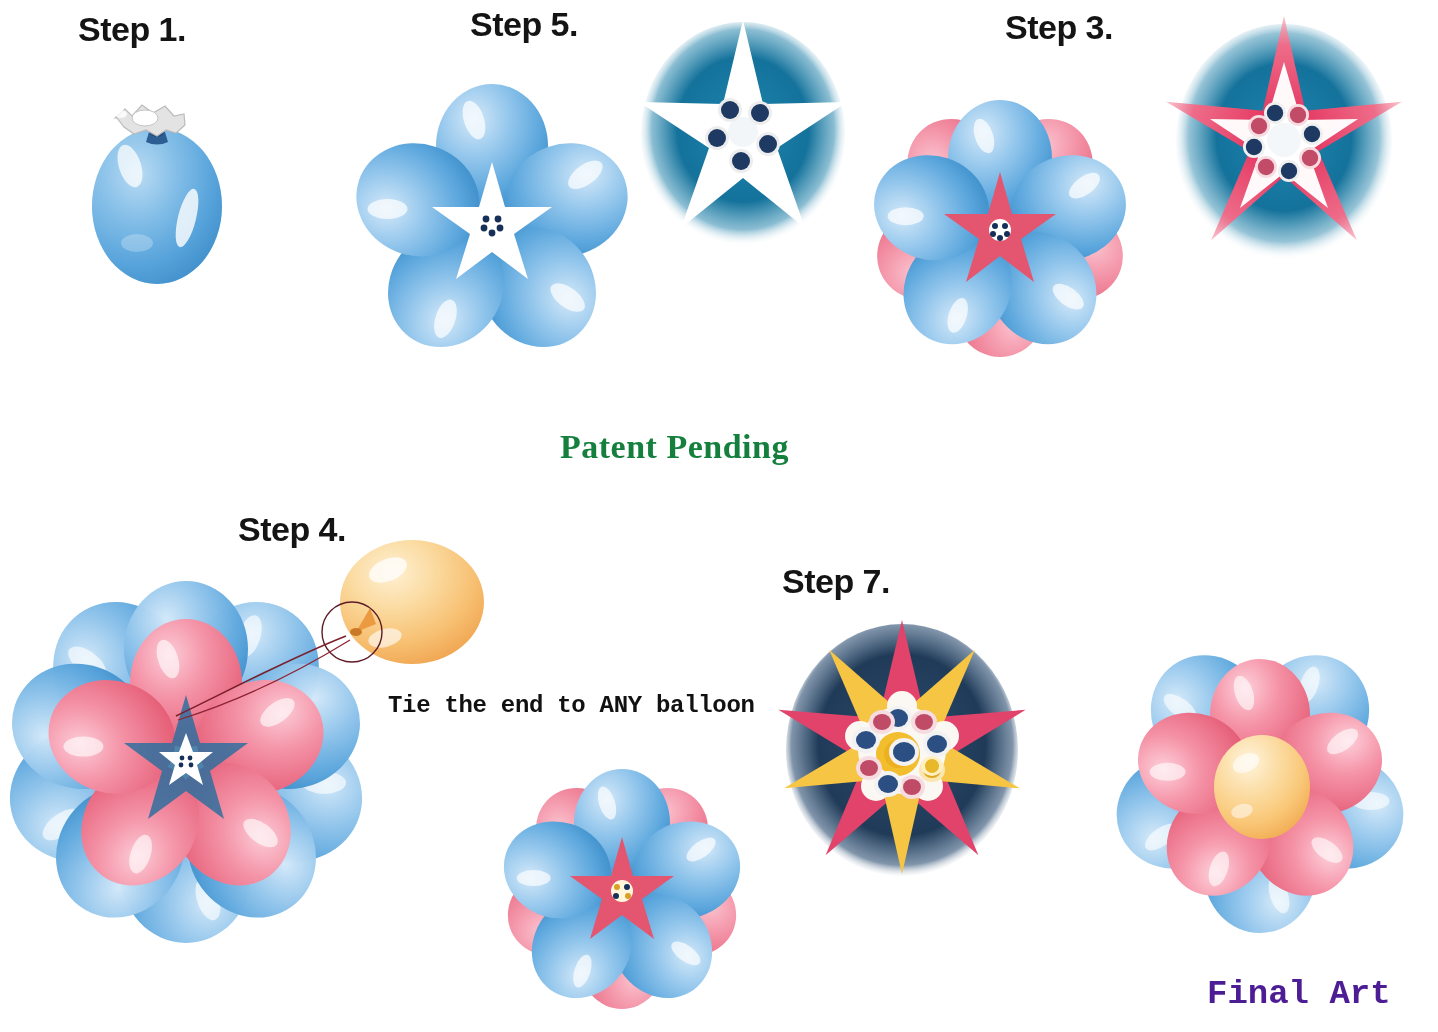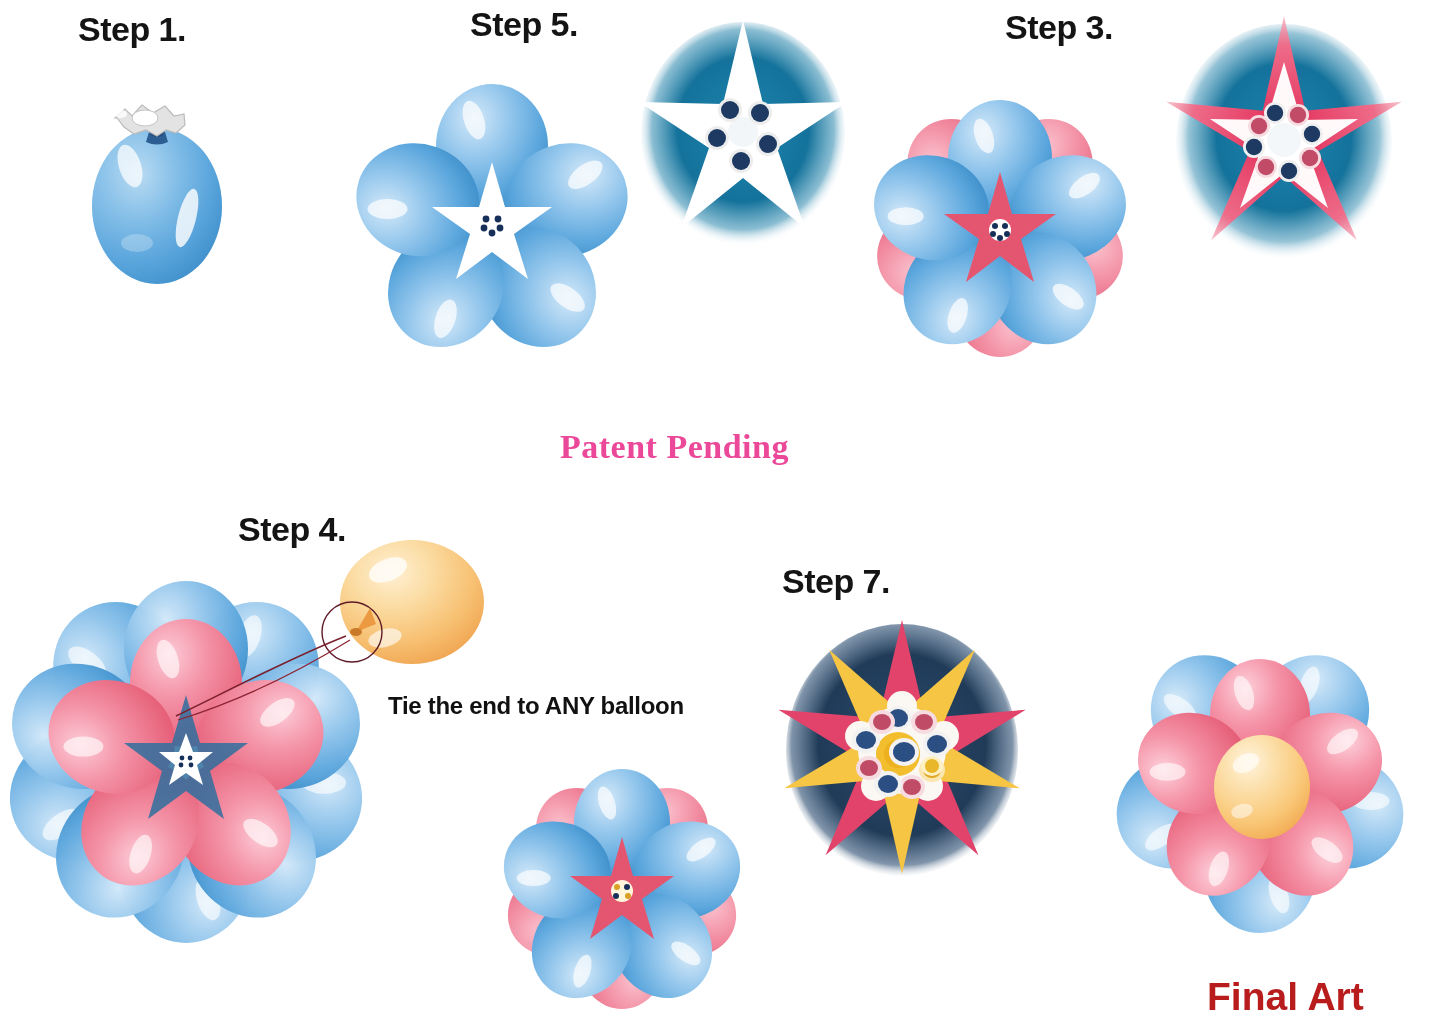--- a/index.html
+++ b/index.html
@@ -20,39 +20,39 @@
     font-size:34px;
     letter-spacing:-0.5px;
     color:#141414;
     white-space:nowrap;
   }
   .patent{
     position:absolute;
     font-family:"Liberation Serif", serif;
     font-weight:bold;
     font-size:34px;
-    color:#ec4899;
+    color:#15803d;
     white-space:nowrap;
     letter-spacing:0.5px;
   }
   .caption{
     position:absolute;
-    font-family:Liberation Sans, sans-serif;
+    font-family:Liberation Mono, monospace;
     font-weight:bold;
     font-size:24px;
     color:#111111;
     white-space:nowrap;
     letter-spacing:-0.3px;
   }
   .final-label{
     position:absolute;
-    font-family:Liberation Sans, sans-serif;
+    font-family:Liberation Mono, monospace;
     font-weight:bold;
-    font-size:39px;
-    color:#b91c1c;
+    font-size:34px;
+    color:#4c1d95;
     white-space:nowrap;
   }
 
   .art{position:absolute;}
   svg{display:block;overflow:visible;}
 </style>
 </head>
 <body>
 
 <div class="stage">

